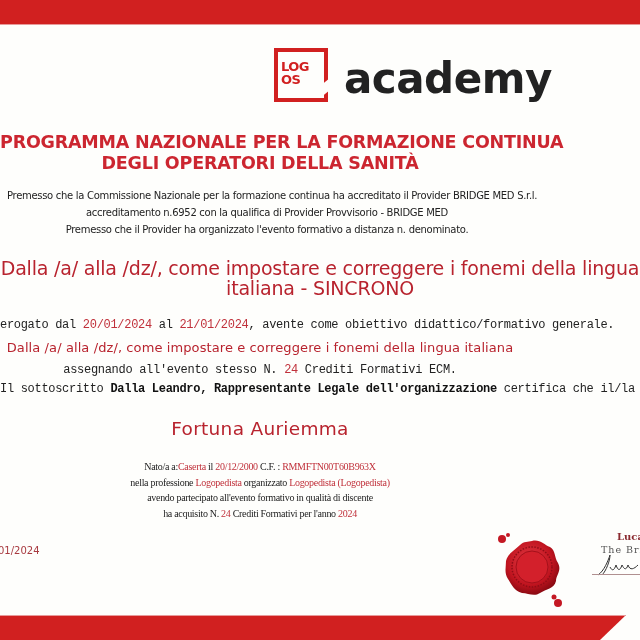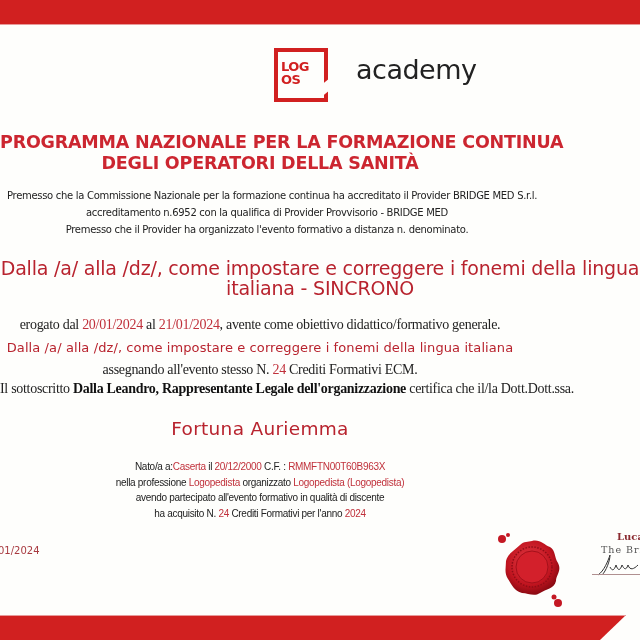--- a/index.html
+++ b/index.html
@@ -27,54 +27,54 @@
     .logo-box .cut {
       position: absolute; right: -5px; bottom: 4px; width: 8px; height: 12px;
       background: #fefefc; transform: skewY(-40deg);
     }
     .logo-letters {
       position: absolute; left: 7px; top: 12px; width: 40px;
       color: #d12020; font-family: "DejaVu Sans", sans-serif; font-weight: bold;
       font-size: 13px; line-height: 13px; letter-spacing: -0.5px;
     }
     .logo-word {
-      position: absolute; left: 82px; top: 6px;
-      font-family: "DejaVu Sans", sans-serif; font-size: 27px; color: #222;
-      letter-spacing: -0.5px; font-weight: normal;
+      position: absolute; left: 70px; top: 6px;
+      font-family: "DejaVu Sans", sans-serif; font-size: 42px; color: #222;
+      letter-spacing: -0.5px; font-weight: bold;
     }
     .center { position: absolute; left: 0; width: 520px; text-align: center; white-space: nowrap; }
     .headline {
       top: 132px; color: #cc2630; font-weight: bold; font-size: 17.5px; line-height: 21px;
       font-family: "DejaVu Sans", sans-serif; letter-spacing: -0.2px;
     }
     .preamble {
       top: 187px; font-size: 10px; line-height: 17px; color: #222;
       font-family: "DejaVu Sans", sans-serif; letter-spacing: -0.3px; padding-left: 7px;
     }
     .course-title {
       top: 258px; left: -40px; width: 720px; color: #b8232e; font-size: 19px; line-height: 20px;
       font-family: "DejaVu Sans", sans-serif; letter-spacing: -0.2px;
     }
     .line {
-      font-size: 14px; line-height: 14px; color: #222;
-      font-family: Liberation Serif, serif; letter-spacing: -0.3px;
+      font-size: 12px; line-height: 14px; color: #222;
+      font-family: Liberation Mono, monospace; letter-spacing: -0.3px;
     }
     .red { color: #c0313b; }
     .bold { font-weight: bold; color: #111; }
     .objective {
       top: 339px; color: #b8232e; font-size: 13px; line-height: 18px;
       font-family: "DejaVu Sans", sans-serif; letter-spacing: 0.1px;
     }
     .recipient {
       top: 418px; color: #b8232e; font-size: 18.5px; line-height: 22px;
       font-family: "DejaVu Sans", sans-serif; letter-spacing: 0.3px;
     }
     .details {
       top: 459px; font-size: 10px; line-height: 15.5px; color: #222;
-      font-family: Liberation Sans, sans-serif; letter-spacing: -0.3px;
+      font-family: Liberation Serif, serif; letter-spacing: -0.3px;
     }
     .date-left {
       position: absolute; left: -2px; top: 545px; color: #a83a40; font-size: 10px;
       font-family: "DejaVu Sans", sans-serif;
     }
     .seal { position: absolute; left: 492px; top: 527px; width: 80px; height: 80px; }
     .signature {
       position: absolute; left: 596px; top: 531px; width: 60px; height: 60px; overflow: visible;
     }
     .sig-name {

